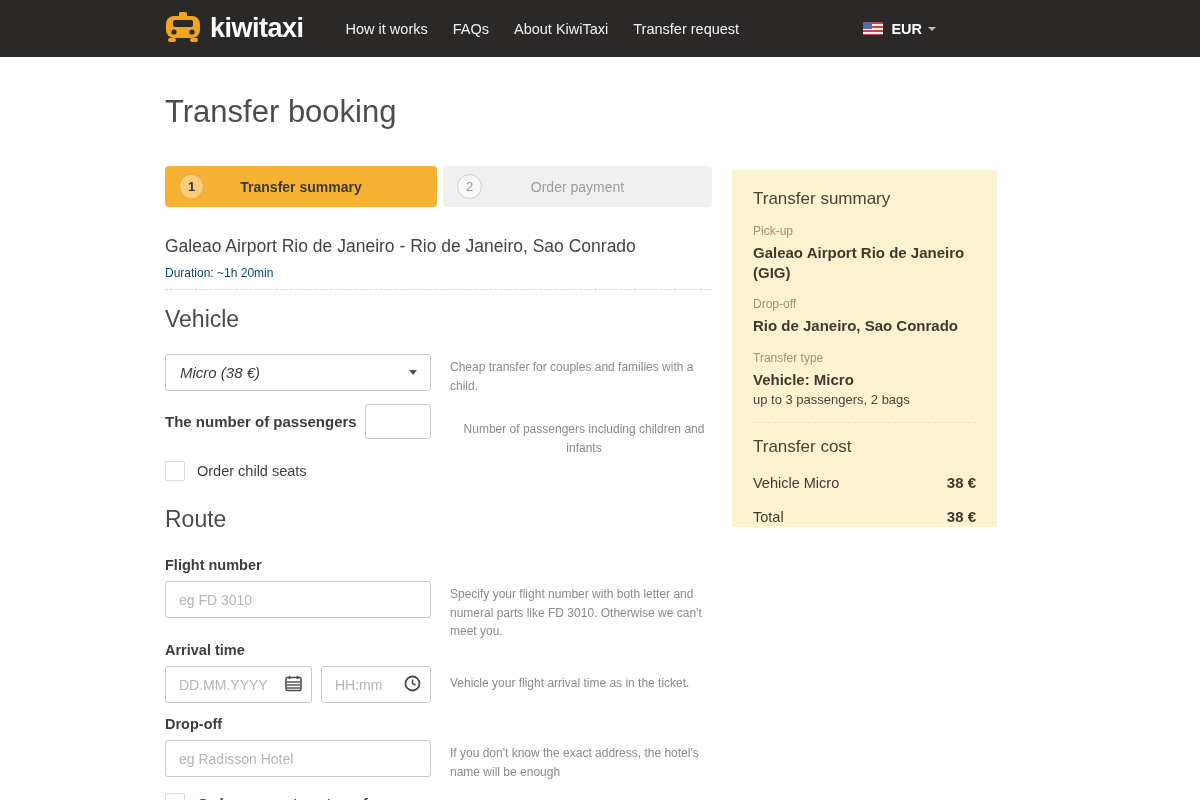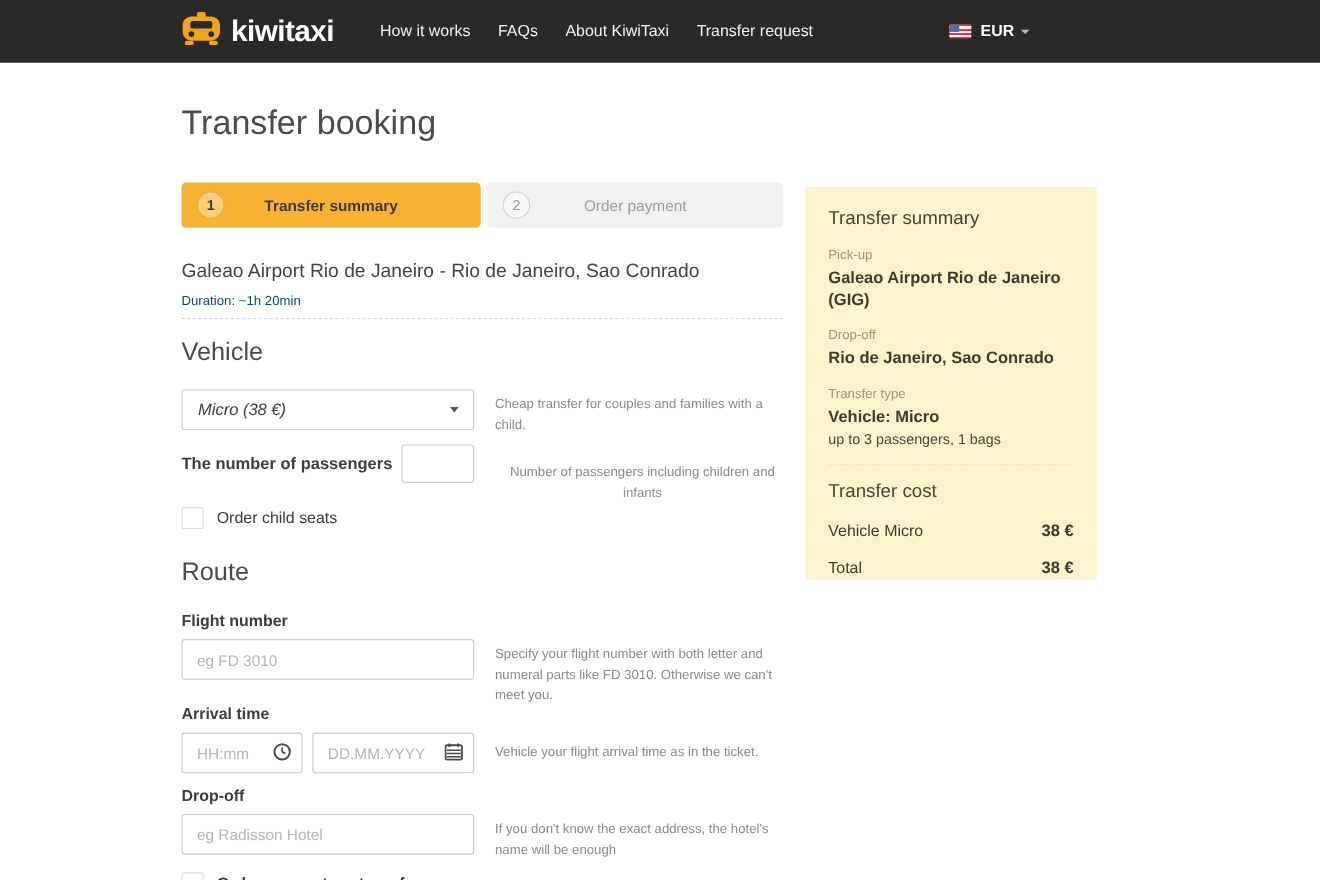--- a/index.html
+++ b/index.html
@@ -170,42 +170,42 @@
       <div class="row input-wrap">
         <input class="text-input" type="text" placeholder="eg FD 3010" style="">
         <div class="hint" style="top:4px;">Specify your flight number with both letter and numeral parts like FD 3010. Otherwise we can't meet you.</div>
       </div>
     </div>
 
     <div class="mt-arrival">
       <div class="field-label">Arrival time</div>
       <div class="row input-wrap dt-wrap">
         <span class="dt-field">
-          <input class="text-input time-input" type="text" placeholder="HH:mm" style="">
-          <span class="input-icon">
-            <svg width="17" height="17" viewBox="0 0 17 17">
-              <circle cx="8.5" cy="8.5" r="7" fill="none" stroke="#4a4a4a" stroke-width="1.8"></circle>
-              <line x1="8.5" y1="8.5" x2="8.5" y2="4.5" stroke="#4a4a4a" stroke-width="1.6"></line>
-              <line x1="8.5" y1="8.5" x2="11.5" y2="10" stroke="#4a4a4a" stroke-width="1.6"></line>
-            </svg>
-          </span>
-        </span>
-        <span class="dt-field">
           <input class="text-input date-input" type="text" placeholder="DD.MM.YYYY" style="">
           <span class="input-icon">
             <svg width="17" height="17" viewBox="0 0 17 17">
               <rect x="1" y="2.5" width="15" height="13" rx="1.5" fill="none" stroke="#4a4a4a" stroke-width="1.6"></rect>
               <line x1="4.5" y1="0.8" x2="4.5" y2="4" stroke="#4a4a4a" stroke-width="1.6"></line>
               <line x1="12.5" y1="0.8" x2="12.5" y2="4" stroke="#4a4a4a" stroke-width="1.6"></line>
               <line x1="2" y1="7" x2="15" y2="7" stroke="#4a4a4a" stroke-width="1.4"></line>
               <line x1="2" y1="10" x2="15" y2="10" stroke="#4a4a4a" stroke-width="1.4"></line>
               <line x1="2" y1="13" x2="15" y2="13" stroke="#4a4a4a" stroke-width="1.4"></line>
             </svg>
           </span>
         </span>
+        <span class="dt-field">
+          <input class="text-input time-input" type="text" placeholder="HH:mm" style="">
+          <span class="input-icon">
+            <svg width="17" height="17" viewBox="0 0 17 17">
+              <circle cx="8.5" cy="8.5" r="7" fill="none" stroke="#4a4a4a" stroke-width="1.8"></circle>
+              <line x1="8.5" y1="8.5" x2="8.5" y2="4.5" stroke="#4a4a4a" stroke-width="1.6"></line>
+              <line x1="8.5" y1="8.5" x2="11.5" y2="10" stroke="#4a4a4a" stroke-width="1.6"></line>
+            </svg>
+          </span>
+        </span>
         <div class="hint" style="top:8px;">Vehicle your flight arrival time as in the ticket.</div>
       </div>
     </div>
 
     <div class="mt-dropoff">
       <div class="field-label">Drop-off</div>
       <div class="row input-wrap">
         <input class="text-input" type="text" placeholder="eg Radisson Hotel" style="">
         <div class="hint" style="top:4px;">If you don't know the exact address, the hotel's name will be enough</div>
       </div>
@@ -222,21 +222,21 @@
     <div class="sb-title">Transfer summary</div>
 
     <div class="sb-label">Pick-up</div>
     <div class="sb-value">Galeao Airport Rio de Janeiro (GIG)</div>
 
     <div class="sb-label">Drop-off</div>
     <div class="sb-value">Rio de Janeiro, Sao Conrado</div>
 
     <div class="sb-label">Transfer type</div>
     <div class="sb-value">Vehicle: Micro</div>
-    <div class="sb-note">up to 3 passengers, 1 bags</div>
+    <div class="sb-note">up to 3 passengers, 2 bags</div>
 
     <div class="sb-divider"></div>
 
     <div class="sb-cost-title">Transfer cost</div>
 
     <div class="sb-cost-row">
       <span class="sb-cost-label">Vehicle Micro</span>
       <span class="sb-cost-value">38 €</span>
     </div>
     <div class="sb-cost-row">

